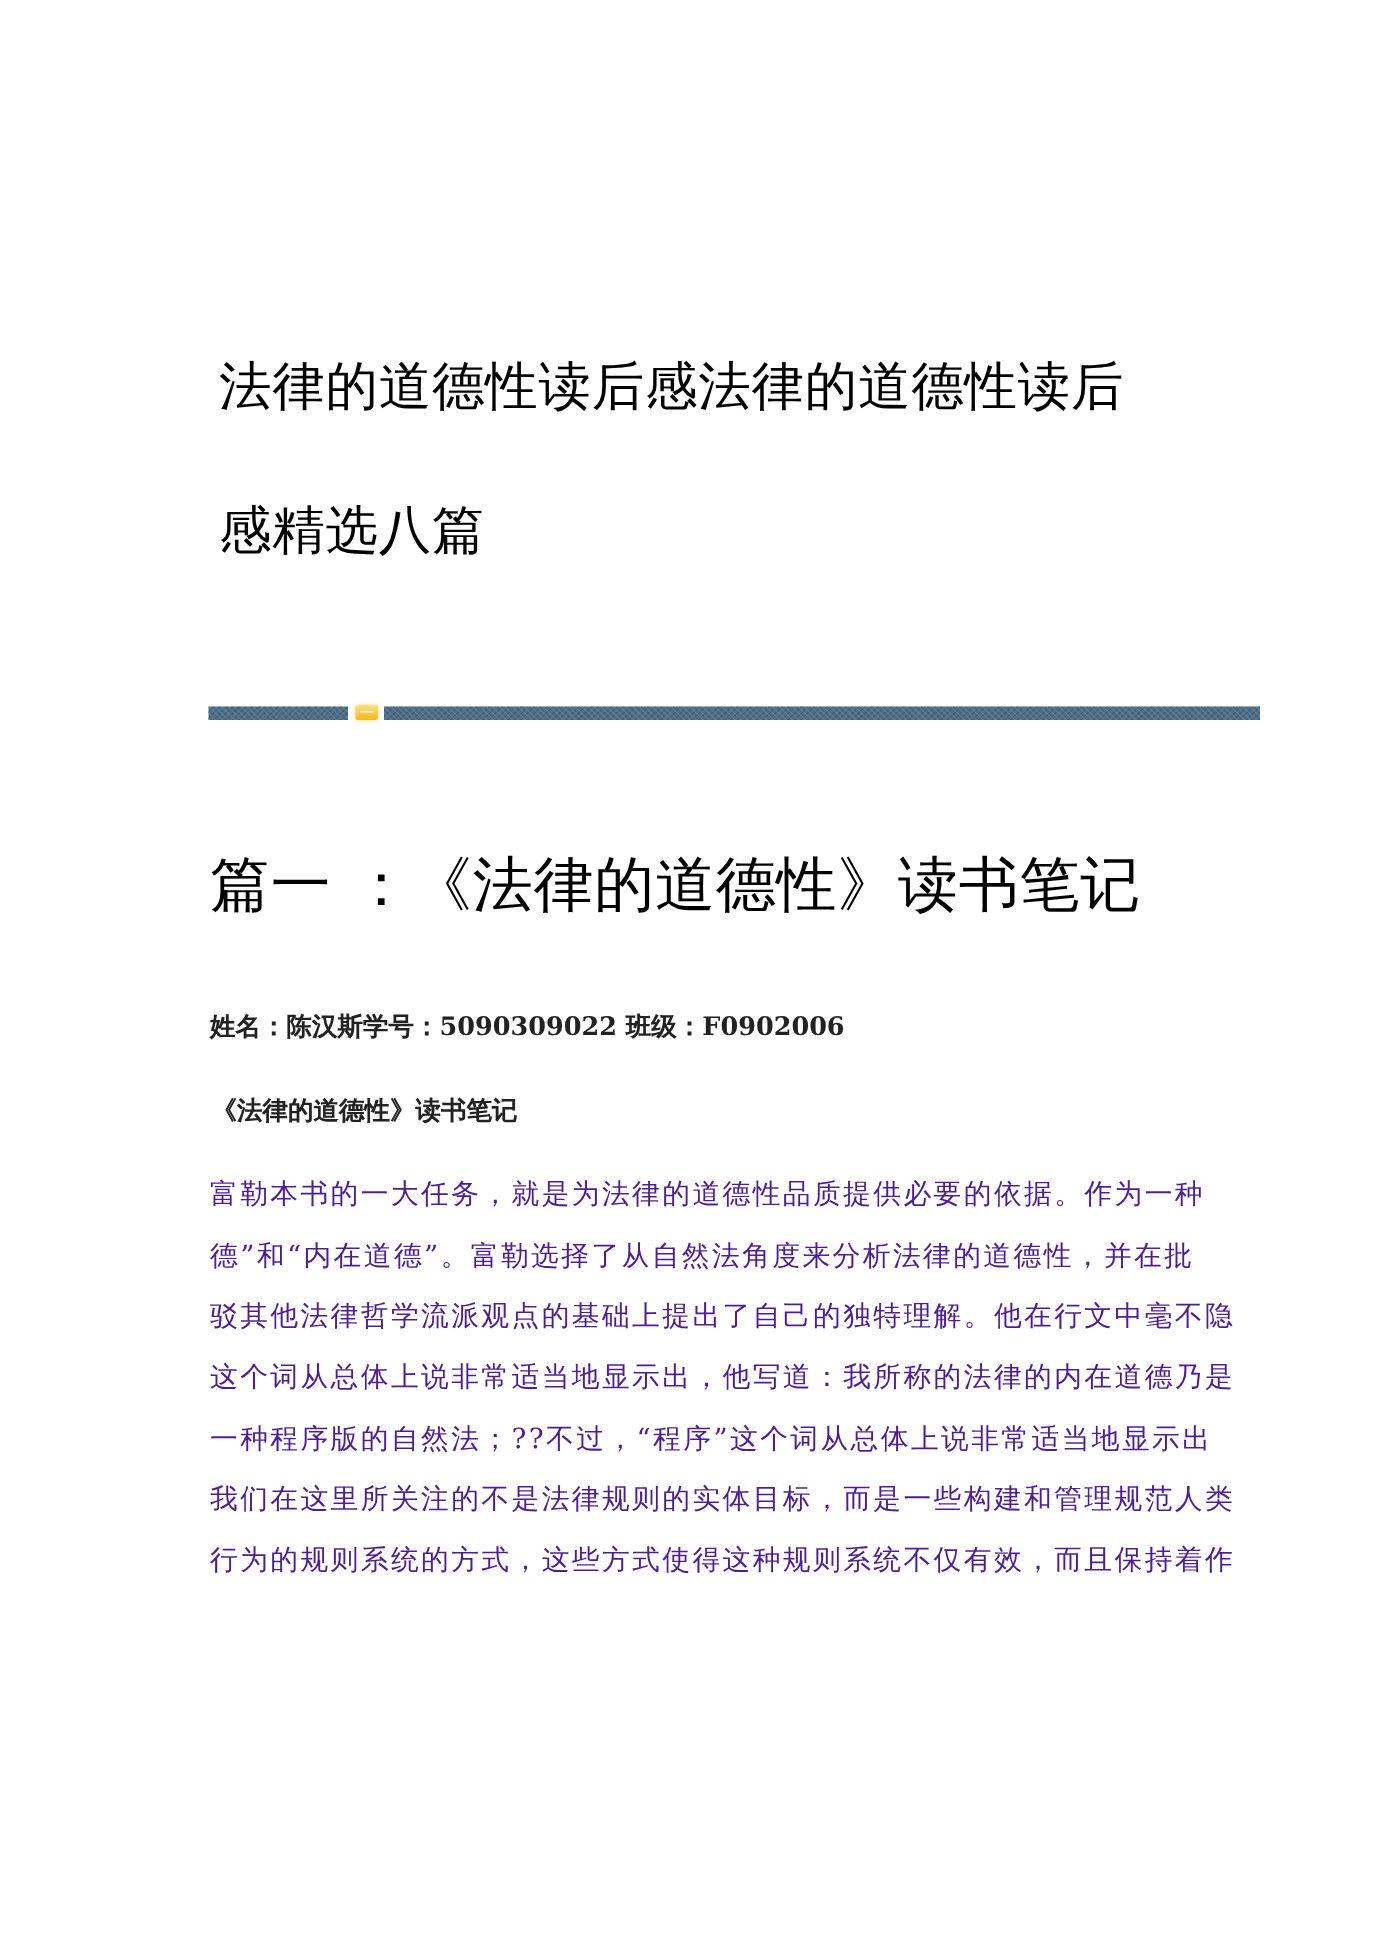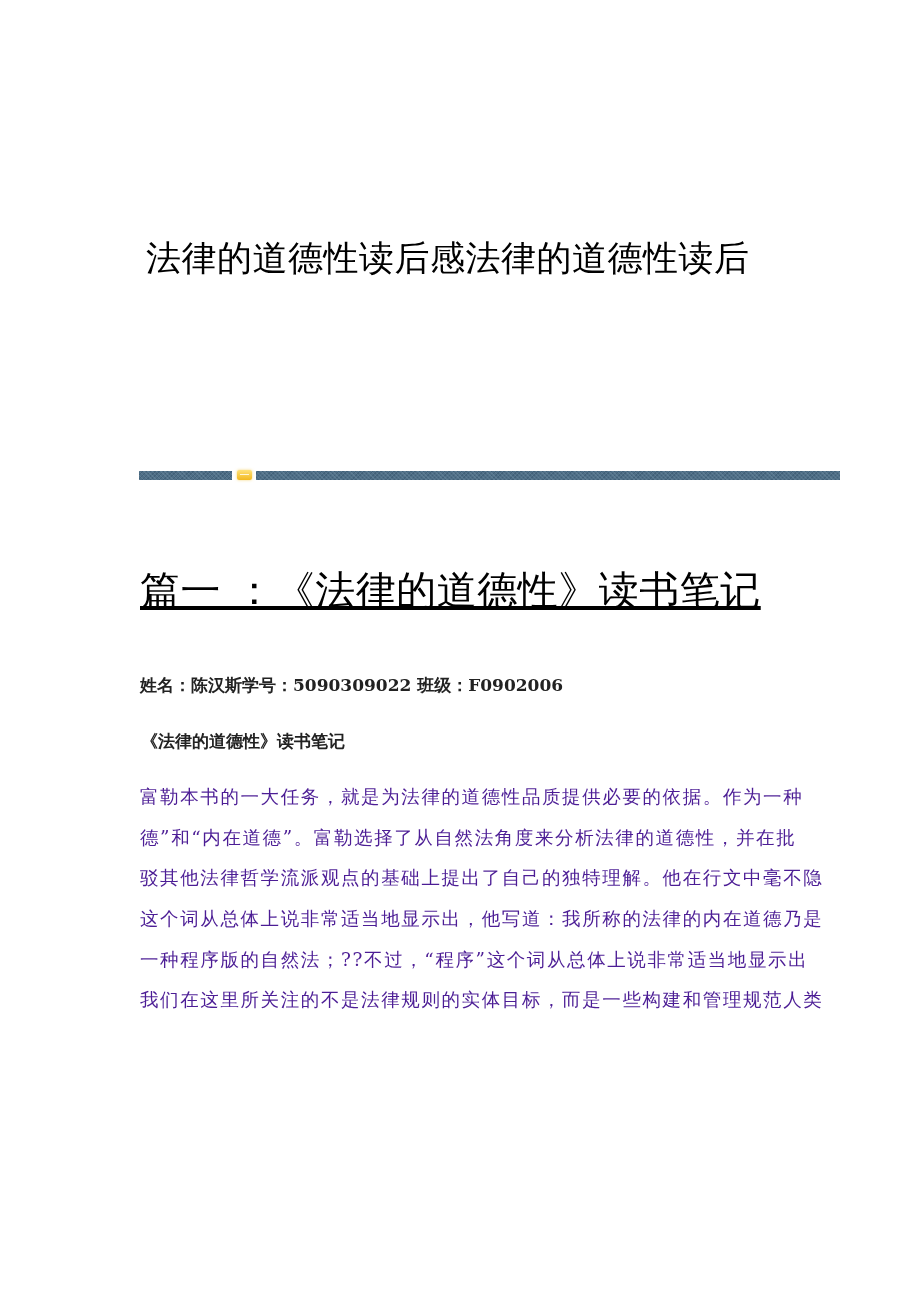--- a/index.html
+++ b/index.html
@@ -77,21 +77,20 @@
       top: 565px;
       left: 140px;
       margin: 0;
       font-family: "DejaVu Sans", "Liberation Sans", sans-serif;
       font-size: 40px;
       line-height: 50px;
       font-weight: normal;
       color: #000000;
       white-space: nowrap;
       letter-spacing: 0.5px;
-      text-decoration: underline;
     }
 
     .info-line, .subtitle-line {
       position: absolute;
       left: 140px;
       font-size: 17px;
       line-height: 24px;
       color: #222222;
       white-space: nowrap;
       margin: 0;
@@ -116,35 +115,37 @@
       white-space: nowrap;
       letter-spacing: 1.6px;
     }
   </style>
 </head>
 <body>
 
 <div class="page">
 
   <h1 class="doc-title line1">法律的道德性读后感法律的道德性读后</h1>
+  <h1 class="doc-title line2">感精选八篇</h1>
 
   <div class="divider">
     <div class="bar left"></div>
     <div class="gem"></div>
     <div class="bar right"></div>
   </div>
 
   <h2 class="section-heading">篇一 ：《法律的道德性》读书笔记</h2>
 
   <p class="info-line">姓名：陈汉斯学号：5090309022 班级：F0902006</p>
 
   <p class="subtitle-line">《法律的道德性》读书笔记</p>
 
   <div class="body-text">
     <span class="line">富勒本书的一大任务，就是为法律的道德性品质提供必要的依据。作为一种</span>
     <span class="line">德”和“内在道德”。富勒选择了从自然法角度来分析法律的道德性，并在批</span>
     <span class="line">驳其他法律哲学流派观点的基础上提出了自己的独特理解。他在行文中毫不隐</span>
     <span class="line">这个词从总体上说非常适当地显示出，他写道：我所称的法律的内在道德乃是</span>
     <span class="line">一种程序版的自然法；??不过，“程序”这个词从总体上说非常适当地显示出</span>
     <span class="line">我们在这里所关注的不是法律规则的实体目标，而是一些构建和管理规范人类</span>
+    <span class="line">行为的规则系统的方式，这些方式使得这种规则系统不仅有效，而且保持着作</span>
   </div>
 
 </div>
 
 </body></html>

